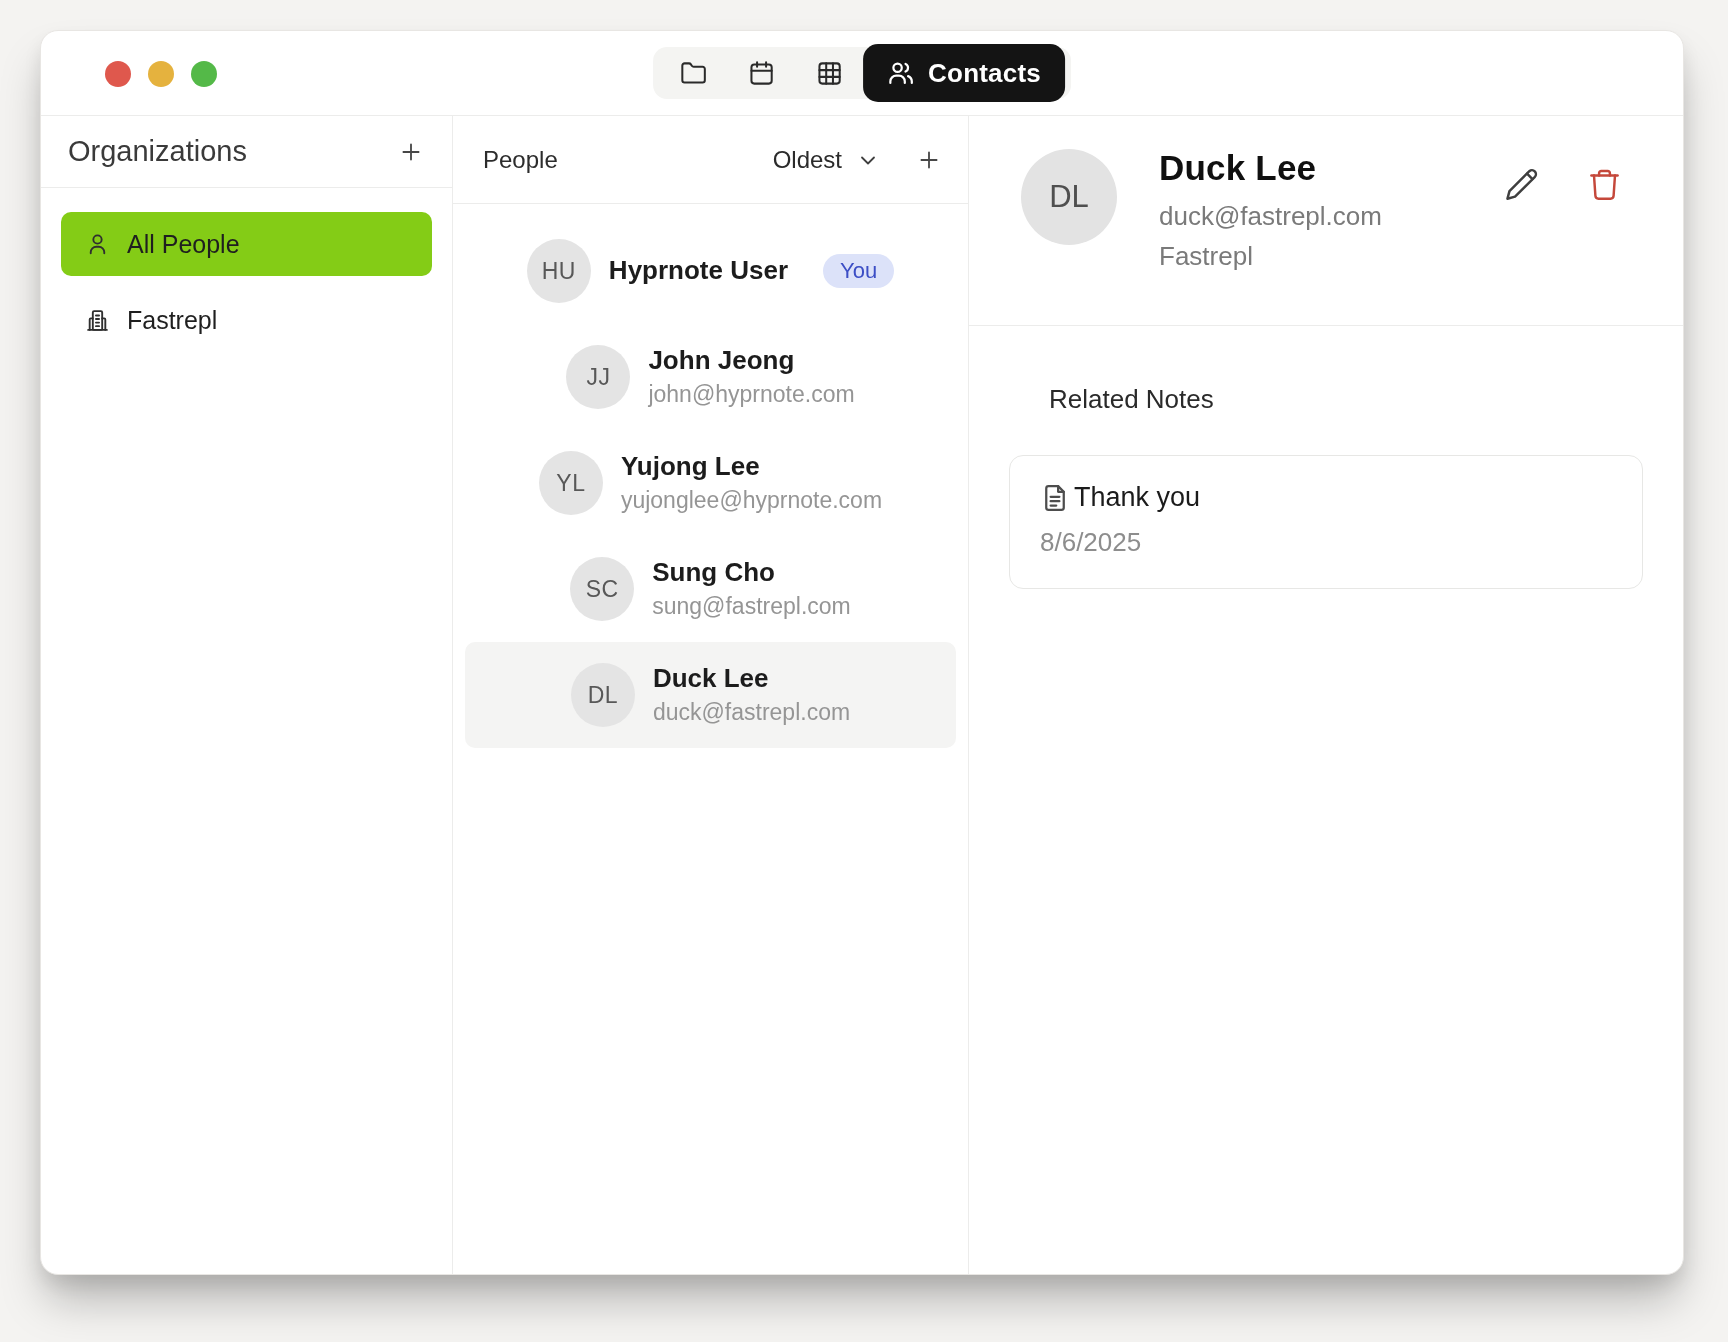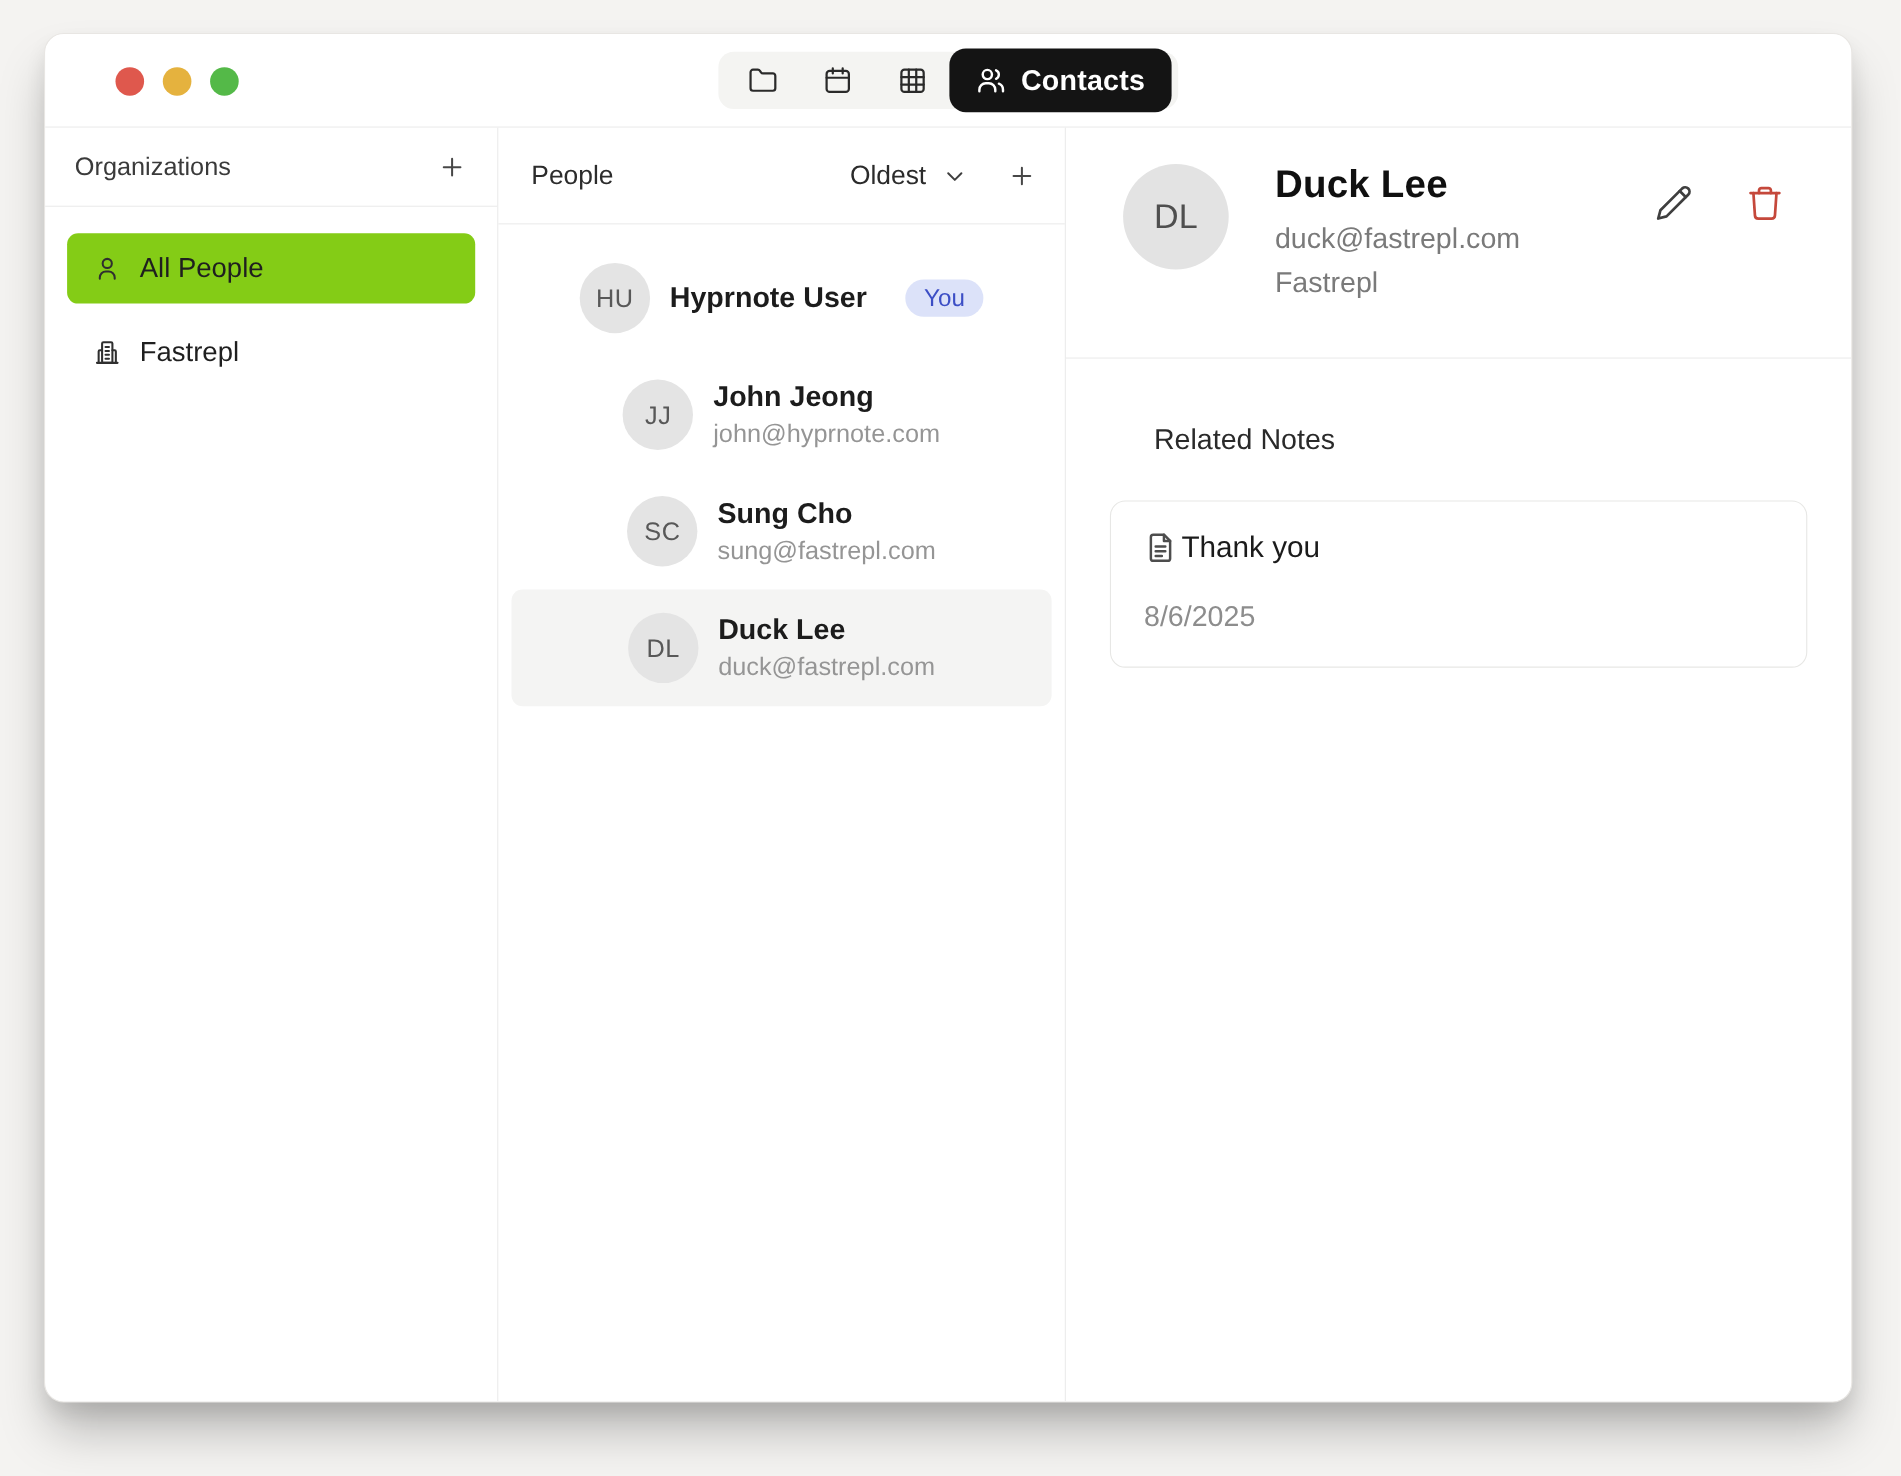--- a/index.html
+++ b/index.html
@@ -37,21 +37,21 @@
     font-size:26px; font-weight:600; letter-spacing:0.2px;
   }
   .contacts-pill svg { width:28px; height:28px; }
   
   .content { flex:1; display:flex; min-height:0; }
   .panel-header { display:flex; align-items:center; justify-content:space-between; border-bottom:1px solid #ececeb; flex:none; }
   .icon-btn { display:flex; align-items:center; justify-content:center; color:#474747; cursor:default; }
   
   .sidebar { width:412px; flex:none; border-right:1px solid #ececeb; display:flex; flex-direction:column; }
   .sidebar .panel-header { height:72px; padding:0 28px 0 27px; }
-  .sidebar-title { font-size:23px; color:#3a3a3a; }
+  .sidebar-title { font-size:29px; color:#3a3a3a; }
   .sidebar-list { padding:24px 20px 0; display:flex; flex-direction:column; gap:12px; }
   .sidebar-item { height:64px; border-radius:10px; display:flex; align-items:center; gap:17px; padding:0 24px; font-size:25px; color:#1f1f1f; }
   .sidebar-item.selected { background:#84cc16; }
   .sidebar-item svg { width:25px; height:25px; color:#2f2f2f; flex:none; }
   
   .middle { width:516px; flex:none; border-right:1px solid #ececeb; display:flex; flex-direction:column; }
   .middle .panel-header { height:88px; padding:0 26px 0 30px; }
   .people-title { font-size:24px; color:#2c2c2c; }
   .people-header-right { display:flex; align-items:center; }
   .sort-label { font-size:24px; color:#2b2b2b; }
@@ -81,21 +81,21 @@
   .detail-actions { position:absolute; right:60px; top:50px; display:flex; gap:46px; }
   .detail-actions .icon-btn svg { width:37px; height:37px; }
   .edit-btn { color:#3f3f3f; }
   .delete-btn { color:var(--danger,#c5483b); }
   .detail-body { padding:0 40px; }
   .section-title { margin:58px 0 0 40px; font-size:26px; font-weight:500; color:#2a2a2a; }
   .note-card { margin-top:40px; border:1.5px solid #e7e7e5; border-radius:14px; padding:26px 30px 30px; background:#fff; }
   .note-title-row { display:flex; align-items:center; gap:4px; }
   .note-title-row svg { width:30px; height:30px; color:#4d4d4d; flex:none; }
   .note-title { font-size:27px; font-weight:500; color:#1b1b1b; }
-  .note-date { font-size:26px; color:#8d8d8d; margin-top:32px; }
+  .note-date { font-size:26px; color:#8d8d8d; margin-top:14px; }
 </style>
 </head>
 <body>
 
 <div class="window">
 
   <div class="topbar">
     <div class="traffic">
       <span class="t-red"></span>
       <span class="t-yellow"></span>
@@ -207,20 +207,27 @@
           </span>
         </div>
         <div class="person-row">
           <span class="avatar">JJ</span>
           <span class="person-info">
             <div class="person-name">John Jeong</div>
             <div class="person-email">john@hyprnote.com</div>
           </span>
         </div>
         <div class="person-row">
+          <span class="avatar">YL</span>
+          <span class="person-info">
+            <div class="person-name">Yujong Lee</div>
+            <div class="person-email">yujonglee@hyprnote.com</div>
+          </span>
+        </div>
+        <div class="person-row">
           <span class="avatar">SC</span>
           <span class="person-info">
             <div class="person-name">Sung Cho</div>
             <div class="person-email">sung@fastrepl.com</div>
           </span>
         </div>
         <div class="person-row selected">
           <span class="avatar">DL</span>
           <span class="person-info">
             <div class="person-name">Duck Lee</div>

